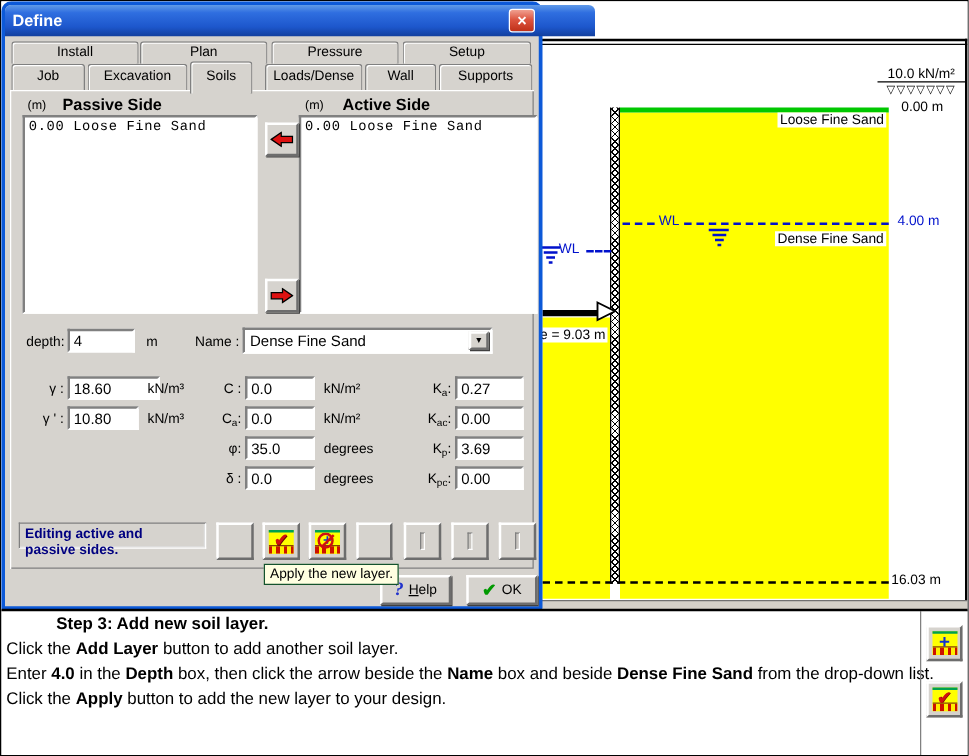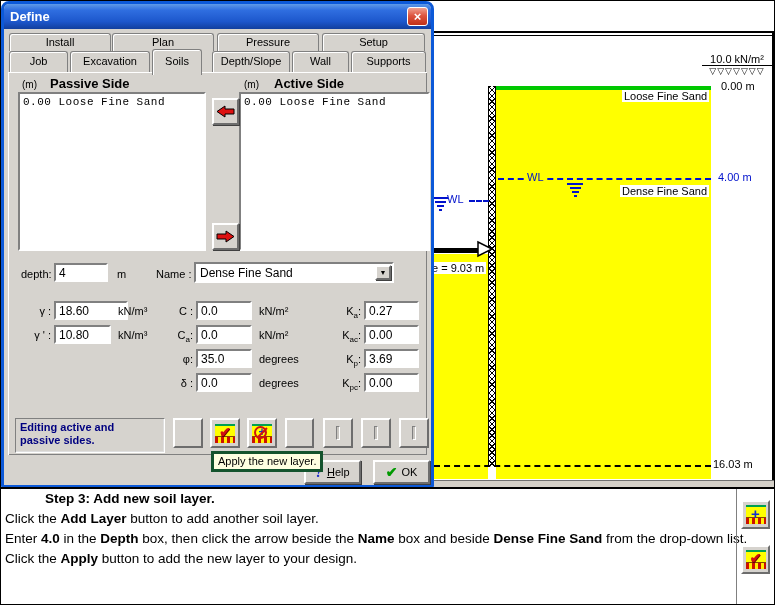--- a/index.html
+++ b/index.html
@@ -9,21 +9,21 @@
 
   .abs { position:absolute; }
 
   
   .btn3d { background:#d6d3ce; border:2px solid; border-color:#ffffff #6d6d6d #6d6d6d #ffffff; box-shadow:1px 1px 0 #404040; display:flex; align-items:center; justify-content:center; }
   .inset { background:#fff; border:2px solid; border-color:#808080 #ffffff #ffffff #808080; }
   .panelraised { background:#d6d3ce; box-shadow:inset 1px 1px 0 #ffffff, inset -1px -1px 0 #808080, inset 2px 2px 0 #d6d3ce; }
 
   
   #dialog { position:absolute; left:0; top:0; width:433px; height:487px; z-index:10; background:#d6d3ce; border:3px solid #0c59d8; border-radius:8px 8px 2px 2px; }
-  #titlebar { position:absolute; left:0; top:0; width:427px; height:25px; border-radius:5px 5px 0 0;
+  #titlebar { position:absolute; left:0; top:0; width:472px; height:25px; border-radius:5px 5px 0 0;
     background:linear-gradient(180deg,#5f9ae8 0%,#2f6ee0 25%,#1d57cc 70%,#123f9e 100%); color:#fff; font-weight:bold; font-size:13px; line-height:25px; padding-left:6px; }
   #closebtn { position:absolute; right:3px; top:3px; width:21px; height:19px; border:1px solid #fff; border-radius:3px;
     background:linear-gradient(180deg,#f0a090 0%,#dd5540 45%,#c03018 100%); color:#fff; font-weight:bold; font-size:13px; line-height:17px; text-align:center; }
 
   .tab { position:absolute; background:#d6d3ce; border:1px solid #808080; border-bottom:none; border-radius:3px 3px 0 0;
     box-shadow:inset 1px 1px 0 #ffffff; font-size:11px; text-align:center; line-height:17px; color:#000; }
   .tab.r1 { top:29px; height:18px; }
   .tab.r2 { top:47px; height:21px; line-height:19px; }
   .tab.active { top:45px; height:26px; z-index:5; line-height:22px; box-shadow:inset 1px 1px 0 #ffffff, 0 2px 0 #d6d3ce; }
 
@@ -52,21 +52,21 @@
   .soilico .glyph { position:relative; z-index:2; margin-bottom:5px; }
   .ico-check .glyph { color:#d01010; font-size:14px; font-weight:bold; text-shadow:0.5px 0.5px 0 #600; }
   .ico-plus .glyph  { color:#1030d0; font-size:15px; font-weight:bold; }
   .ico-no { position:relative; }
   .ico-no .circle { position:absolute; z-index:3; left:2px; top:0px; width:13px; height:13px; border:2px solid #d01010; border-radius:50%; }
   .ico-no .slash { position:absolute; z-index:3; left:3px; top:6px; width:14px; height:2px; background:#d01010; transform:rotate(-45deg); }
   .ico-no .glyph { color:#1030d0; font-size:12px; font-weight:bold; }
 
   .baricon { width:4px; height:14px; background:#c8c5c0; border:1px solid; border-color:#808080 #ffffff #ffffff #808080; }
 
-  #tooltip { position:absolute; left:210px; top:450px; z-index:30; background:#ffffe1; border:3px solid #14532d; font-size:11px; padding:1px 4px 2px; color:#000; }
+  #tooltip { position:absolute; left:210px; top:450px; z-index:30; background:#ffffe1; border:1px solid #14532d; font-size:11px; padding:1px 4px 2px; color:#000; }
 
   .footbtn { font-size:11px; gap:4px; }
   .qmark { color:#2233cc; font-weight:bold; font-size:15px; font-family:"Liberation Serif", serif; font-style:italic; }
   .okcheck { color:#009900; font-weight:bold; font-size:14px; }
   .u { text-decoration:underline; }
 
   
   .dlabel { font-size:11px; white-space:nowrap; }
   .whitebg { background:#fff; padding:0 2px; }
   .blue { color:#0011cc; }
@@ -141,21 +141,21 @@
     <div id="closebtn"><span>×</span></div>
 
     <div class="tab r1" style="left:5px;width:102px;"><span>Install</span></div>
     <div class="tab r1" style="left:108px;width:102px;"><span>Plan</span></div>
     <div class="tab r1" style="left:213px;width:102px;"><span>Pressure</span></div>
     <div class="tab r1" style="left:318px;width:103px;"><span>Setup</span></div>
 
     <div class="tab r2" style="left:5px;width:59px;"><span>Job</span></div>
     <div class="tab r2" style="left:66px;width:80px;"><span>Excavation</span></div>
     <div class="tab r2 active" style="left:148px;width:50px;"><span>Soils</span></div>
-    <div class="tab r2" style="left:208px;width:78px;"><span>Depth/Slope</span></div>
+    <div class="tab r2" style="left:208px;width:78px;"><span>Loads/Dense</span></div>
     <div class="tab r2" style="left:288px;width:57px;"><span>Wall</span></div>
     <div class="tab r2" style="left:347px;width:75px;"><span>Supports</span></div>
 
     <div id="panel" class="panelraised">
       <span class="abs small" style="left:14px;top:7px;">(m)</span>
       <span class="abs hdr" style="left:42px;top:4px;">Passive Side</span>
       <div class="abs inset listbox" style="left:10px;top:20px;width:188px;height:159px;">
         <span class="item">0.00 Loose Fine Sand</span>
       </div>
 
@@ -216,21 +216,21 @@
 
       <span class="abs plabel" style="left:316px;top:257px;width:37px;"><span>K</span><sub>ac</sub><span>:</span></span>
       <input class="abs val" style="left: 356px; top: 253px; width: 55px; height: 19px;" value="0.00">
 
       <span class="abs plabel" style="left:316px;top:281px;width:37px;"><span>K</span><sub>p</sub><span>:</span></span>
       <input class="abs val" style="left: 356px; top: 277px; width: 55px; height: 19px;" value="3.69">
 
       <span class="abs plabel" style="left:316px;top:305px;width:37px;"><span>K</span><sub>pc</sub><span>:</span></span>
       <input class="abs val" style="left: 356px; top: 301px; width: 55px; height: 19px;" value="0.00">
 
-      <div class="abs" id="statusbox" style="left:7px;top:346px;width:150px;height:35px;">
+      <div class="abs" id="statusbox" style="left:7px;top:346px;width:150px;height:21px;">
         <span>Editing active and</span><br>
         <span>passive sides.</span>
       </div>
       <div class="abs tbtn" style="left:165px;top:346px;width:30px;height:30px;"></div>
       <div class="abs tbtn" style="left:202px;top:346px;width:30px;height:30px;">
         <span class="soilico ico-check">
             <span class="glyph">✔</span>
           </span>
       </div>
       <div class="abs tbtn" style="left:239px;top:346px;width:30px;height:30px;">

